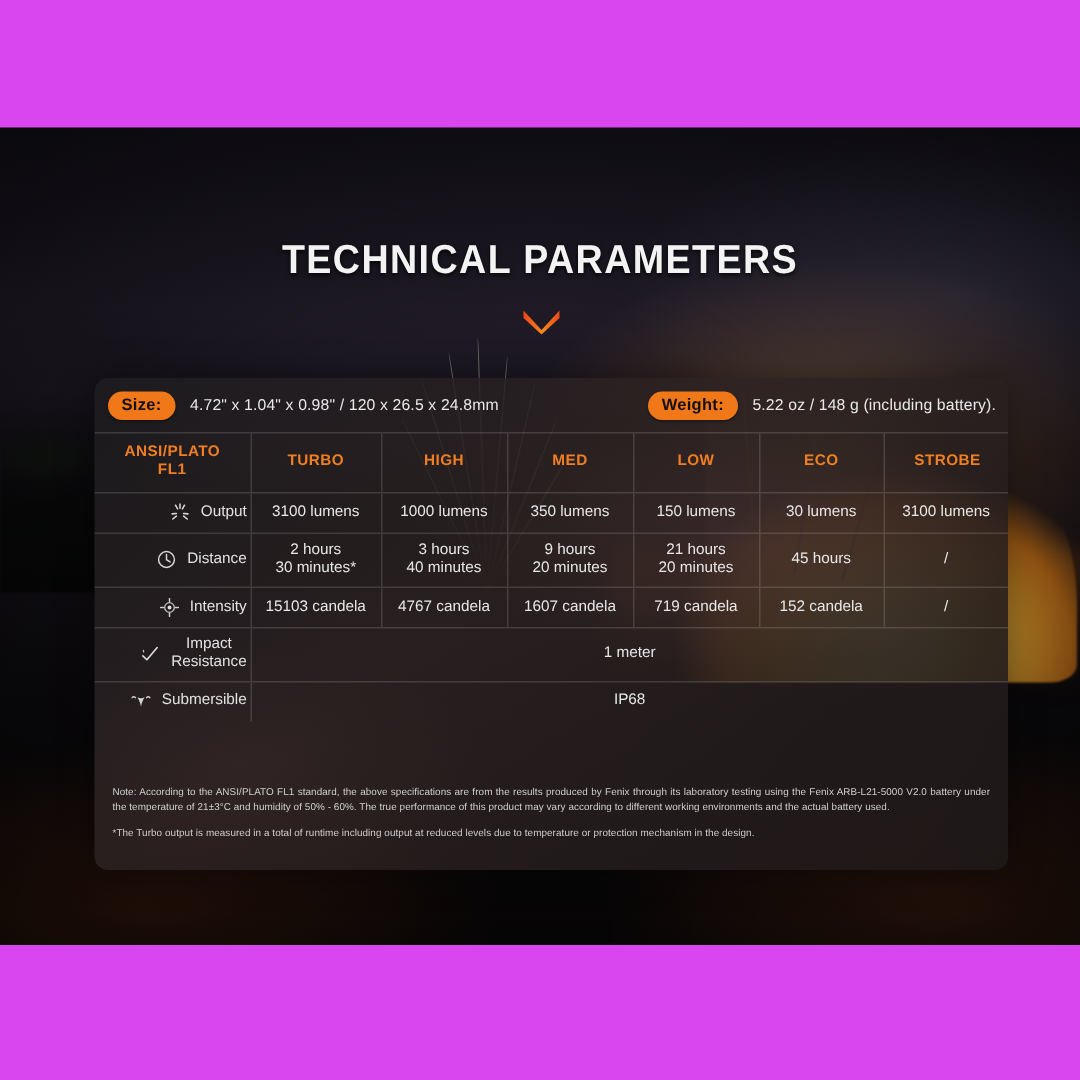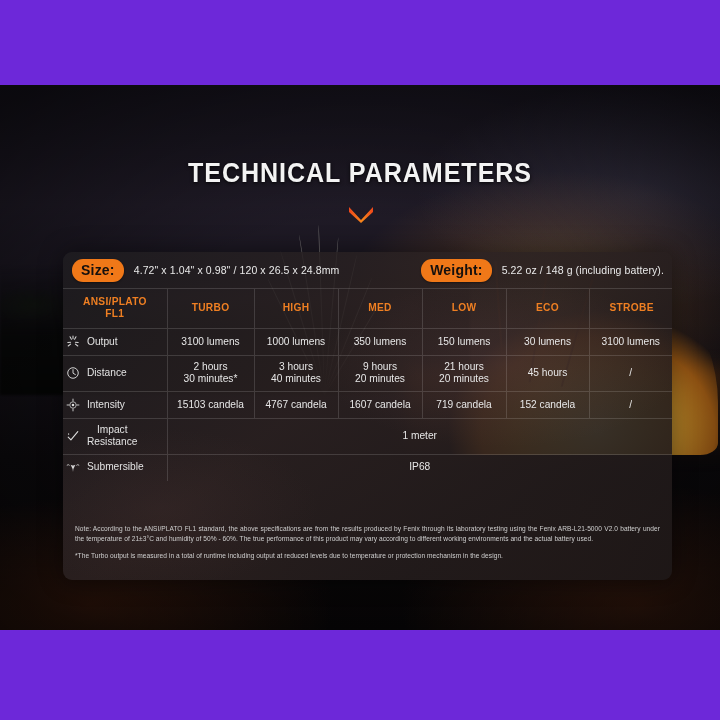--- a/index.html
+++ b/index.html
@@ -2,21 +2,21 @@
 <html><head>
 <meta charset="utf-8">
 <style>
   * { box-sizing: border-box; margin: 0; padding: 0; }
   html, body {
     width: 720px; height: 720px;
     background: #ffffff;
     font-family: "Liberation Sans", sans-serif;
     overflow: hidden;
   }
-  #page { position: relative; width: 720px; height: 720px; background: #6d28d9; }
+  #page { position: relative; width: 720px; height: 720px; background: #d946ef; }
 
   
   .photo {
     position: absolute; left: 0; top: 85px; width: 720px; height: 545px;
     background:
       
       radial-gradient(ellipse 300px 180px at 560px 215px, rgba(255,190,70,0.30) 0%, rgba(255,150,40,0.10) 45%, rgba(0,0,0,0) 72%),
       
       radial-gradient(ellipse 320px 160px at 640px 110px, rgba(150,150,190,0.18) 0%, rgba(0,0,0,0) 70%),
       
@@ -95,39 +95,39 @@
       radial-gradient(ellipse 220px 110px at 16% 78%, rgba(90,60,58,0.18), rgba(0,0,0,0) 72%);
   }
 
   
   .topbar {
     position: relative; height: 36px; display: flex; align-items: center;
     padding: 0 8px 0 9px;
   }
   .pill {
     display: inline-flex; align-items: center; justify-content: center;
-    background: #f07818; color: #14100e; font-weight: 700; font-size: 14px;
+    background: #f07818; color: #14100e; font-weight: 700; font-size: 11px;
     border-radius: 11px; padding: 3px 9px 4px; letter-spacing: .2px;
     box-shadow: 0 1px 2px rgba(0,0,0,.4);
   }
   .topval { color: #e9e9e9; font-size: 10.5px; margin-left: 10px; white-space: nowrap; letter-spacing: .1px; }
   .spacer { flex: 1 1 auto; }
 
   
   table.spec { position: relative; width: 100%; border-collapse: collapse; table-layout: fixed; }
   table.spec th, table.spec td {
     border-top: 1px solid rgba(255,255,255,0.14);
     border-left: 1px solid rgba(255,255,255,0.14);
     font-size: 10.2px; color: #e7e7e7; text-align: center;
     padding: 5px 2px; line-height: 1.22; font-weight: 400;
   }
   table.spec tr > :first-child { border-left: none; }
   table.spec th { color: #ef7f22; font-weight: 700; font-size: 10.2px; letter-spacing: .3px; padding: 7px 20px; }
   th.c0, td.c0 { text-align: left; padding-left: 9px; }
-  .rowlabel { display: flex; align-items: center; gap: 6px; color: #e2e2e2; font-size: 10.2px; }
+  .rowlabel { display: flex; align-items: center; gap: 6px; color: #e2e2e2; font-size: 10.2px; justify-content: flex-end; }
   .rowlabel .ic { width: 16px; height: 16px; flex: 0 0 16px; display: block; }
 
   
   .note {
     position: absolute; left: 0; top: 272px; width: 609px; padding: 0 12px;
     color: #cfcfcf; font-size: 6.6px; line-height: 1.52; text-align: justify;
     letter-spacing: .05px;
   }
   .note p + p { margin-top: 7px; }
 </style>

